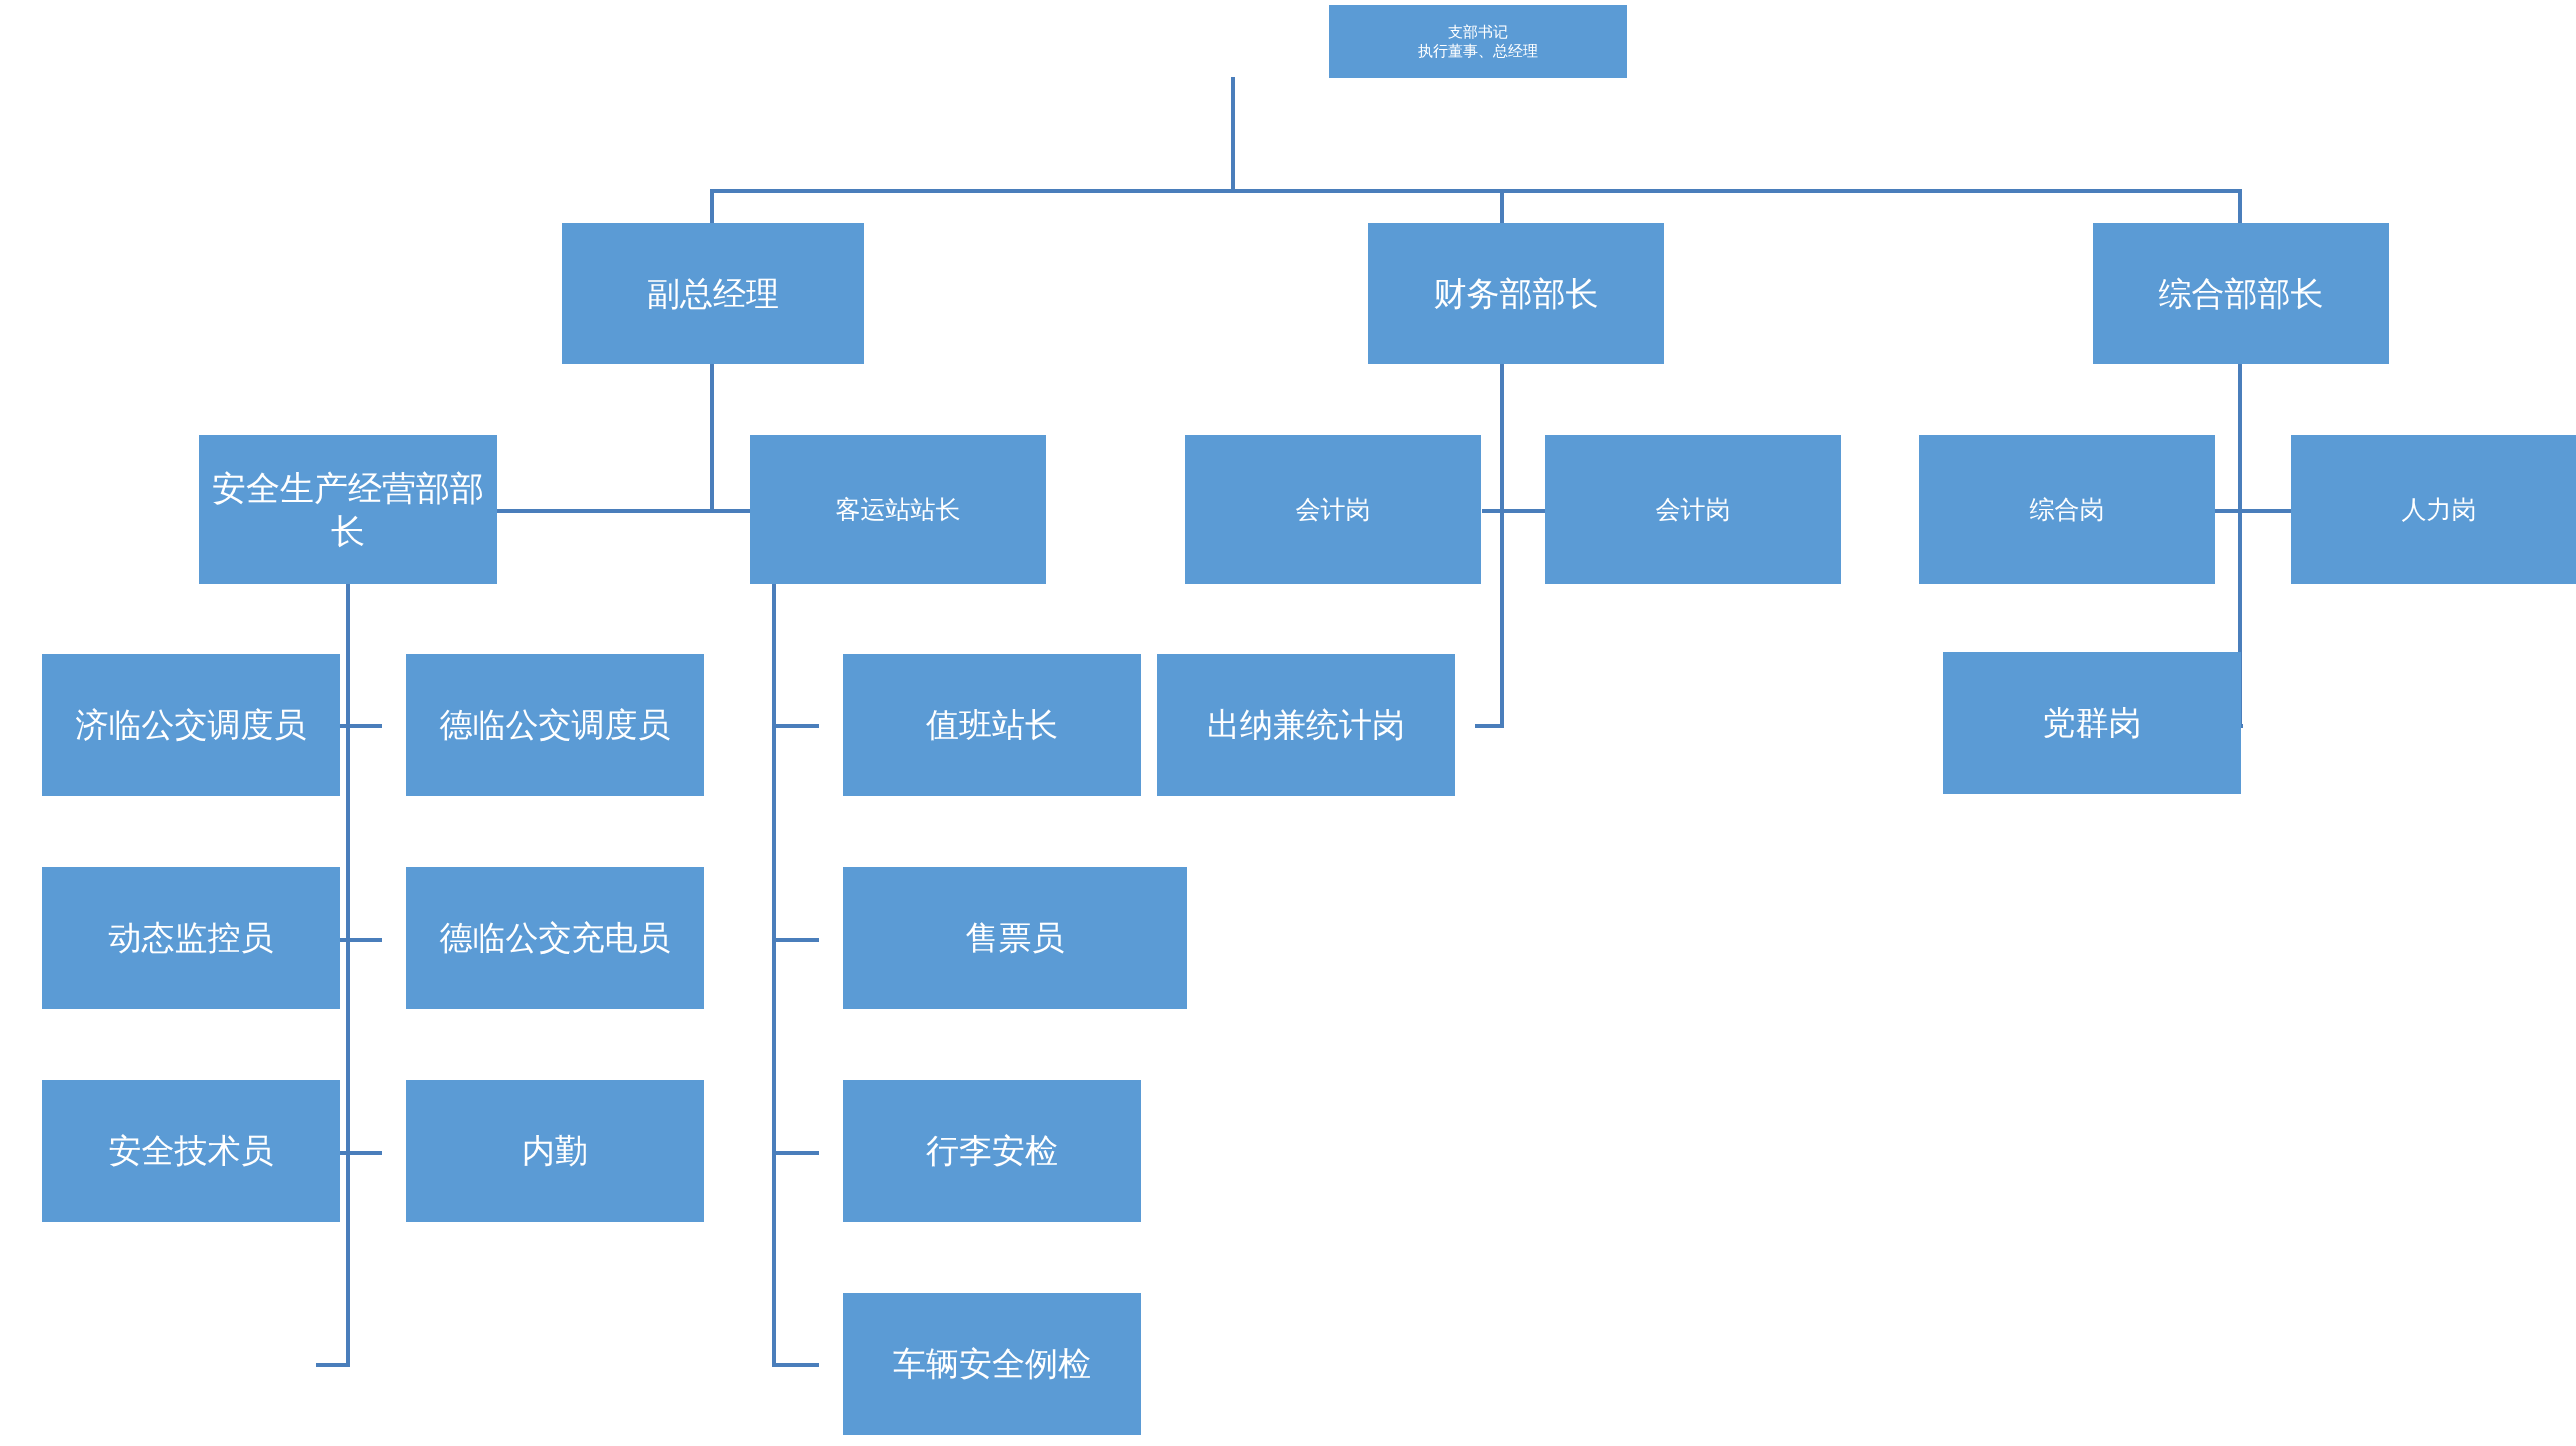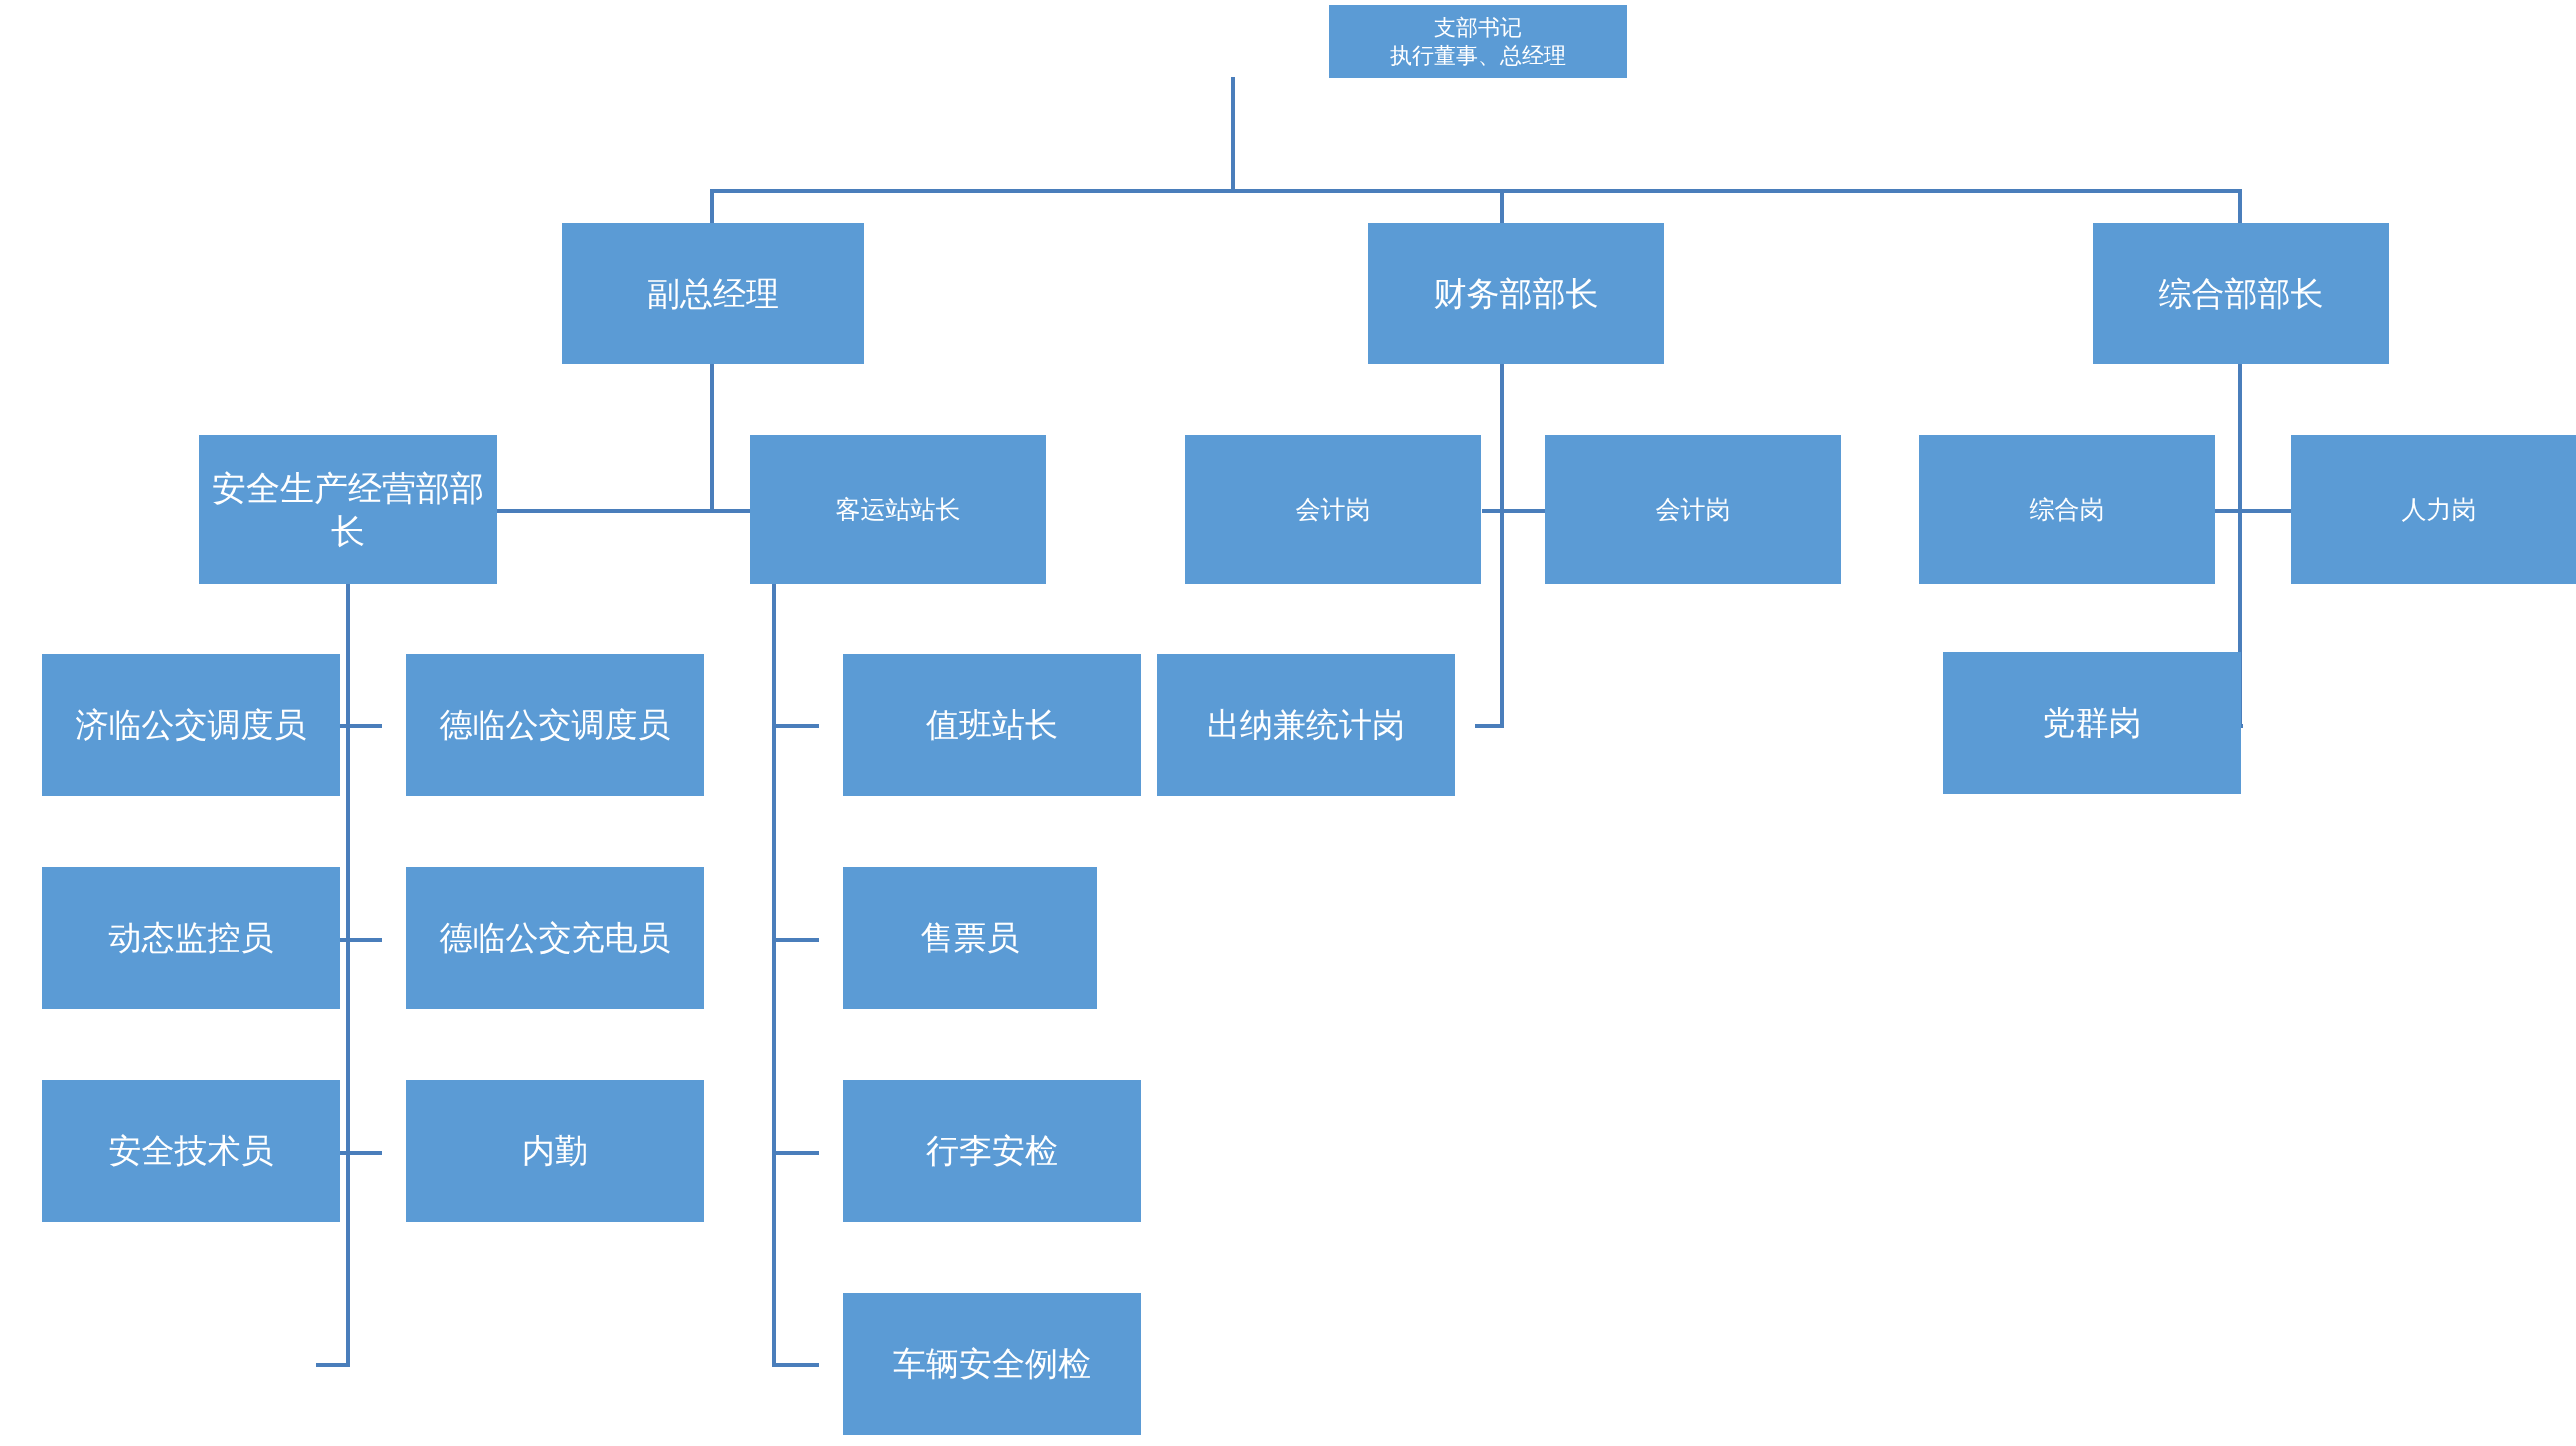--- a/index.html
+++ b/index.html
@@ -5,21 +5,21 @@
   html,body{margin:0;padding:0;background:#ffffff;}
   body{font-family:"Liberation Sans","DejaVu Sans",sans-serif;}
   #canvas{position:relative;width:2576px;height:1446px;background:#ffffff;overflow:hidden;}
   .node{position:absolute;background:#5B9BD5;color:#ffffff;display:flex;align-items:center;
         justify-content:center;text-align:center;box-sizing:border-box;line-height:1.25;
         font-weight:400;padding:3.3px 6.6px;z-index:3;}
   .node span{display:block;width:100%;}
   .conn{position:absolute;background:#4A7EBB;z-index:1;}
   .conn.h{height:4.1px;}
   .conn.v{width:4.1px;}
-  .t-root{font-size:22px;}
+  .t-root{font-size:15px;}
   .t-l2{font-size:33px;}
   .t-l3{font-size:25px;}
   .t-l4{font-size:33px;margin-left:24px;}
   .t-wrap{font-size:34px;align-items:center;}
 </style>
 </head>
 <body>
 
 <div id="canvas">
 
@@ -111,21 +111,21 @@
   <div class="node t-l4" style="left:382px;top:867px;width:298px;height:142px;">
     <span>德临公交充电员</span>
   </div>
   <div class="node t-l4" style="left:382px;top:1080px;width:298px;height:142px;">
     <span>内勤</span>
   </div>
 
   <div class="node t-l4" style="left:819px;top:654px;width:298px;height:142px;">
     <span>值班站长</span>
   </div>
-  <div class="node t-l4" style="left:819px;top:867px;width:254px;height:142px;">
+  <div class="node t-l4" style="left:819px;top:867px;width:344px;height:142px;">
     <span>售票员</span>
   </div>
   <div class="node t-l4" style="left:819px;top:1080px;width:298px;height:142px;">
     <span>行李安检</span>
   </div>
   <div class="node t-l4" style="left:819px;top:1293px;width:298px;height:142px;">
     <span>车辆安全例检</span>
   </div>
 
   <div class="node t-l4" style="left:1133px;top:654px;width:298px;height:142px;">

